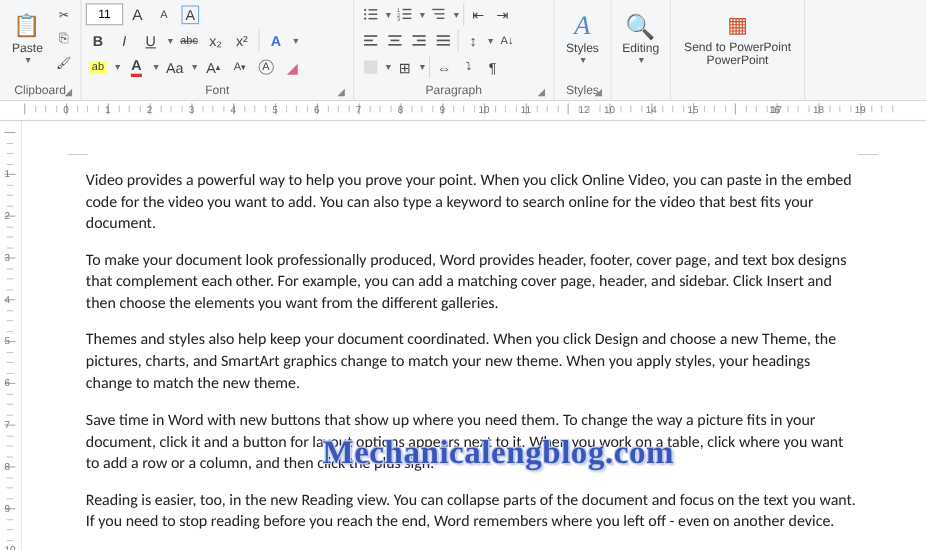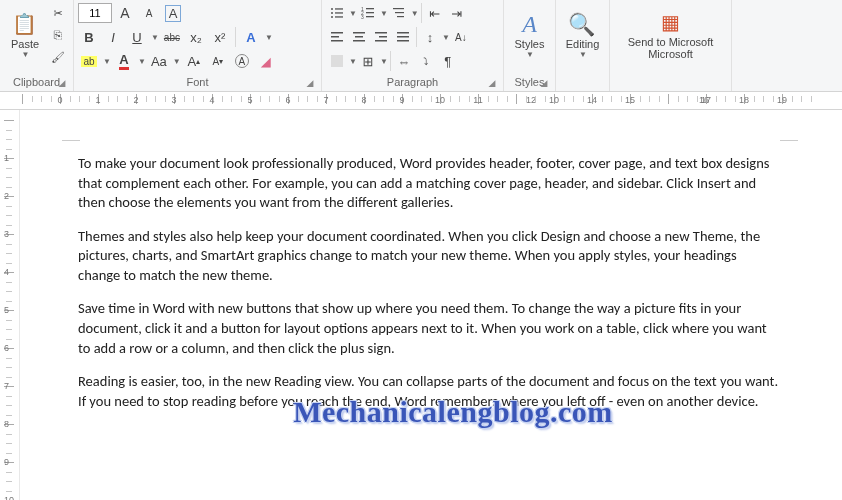--- a/index.html
+++ b/index.html
@@ -325,22 +325,22 @@
         <span class="drop">▼</span>
       </div>
     </div>
     <div class="group-label"><span>&nbsp;</span></div>
   </div>
 
   <div class="group" style="width:122px">
     <div class="group-body" style="justify-content:center">
       <div class="ppt-btn">
         <span style="font-size:20px;color:#d35230">▦</span>
-        <span style="font-size:11px;margin-top:2px">Send to Microsoft</span>
-        <span style="font-size:11px">Microsoft</span>
+        <span style="font-size:11px;margin-top:2px">Send to PowerPoint</span>
+        <span style="font-size:11px">PowerPoint</span>
       </div>
     </div>
   </div>
 
 </div>
 
 <div class="ruler">
   <div class="ruler-inner" id="hruler">
       <div class="tick major" style="left: 22px;"></div>
       <div class="tick-lbl" style="left: 22px;"></div>
@@ -502,20 +502,21 @@
       <div class="vtick" style="top: 371px;"></div>
       <div class="vtick" style="top: 380.5px;"></div>
       <div class="vtick-lbl" style="top: 390px;">10</div>
     </div>
 
   <div class="page">
     <div class="margin-mark" style="left:2px;top:30px"></div>
     <div class="margin-mark" style="right:2px;top:30px"></div>
 
     <div class="content">
+      <p>Video provides a powerful way to help you prove your point. When you click Online Video, you can paste in the embed code for the video you want to add. You can also type a keyword to search online for the video that best fits your document.</p>
       <p>To make your document look professionally produced, Word provides header, footer, cover page, and text box designs that complement each other. For example, you can add a matching cover page, header, and sidebar. Click Insert and then choose the elements you want from the different galleries.</p>
       <p>Themes and styles also help keep your document coordinated. When you click Design and choose a new Theme, the pictures, charts, and SmartArt graphics change to match your new theme. When you apply styles, your headings change to match the new theme.</p>
       <p>Save time in Word with new buttons that show up where you need them. To change the way a picture fits in your document, click it and a button for layout options appears next to it. When you work on a table, click where you want to add a row or a column, and then click the plus sign.</p>
       <p>Reading is easier, too, in the new Reading view. You can collapse parts of the document and focus on the text you want. If you need to stop reading before you reach the end, Word remembers where you left off - even on another device.</p>
     </div>
   </div>
 
   <div class="watermark">Mechanicalengblog.com</div>
 </div>
 

